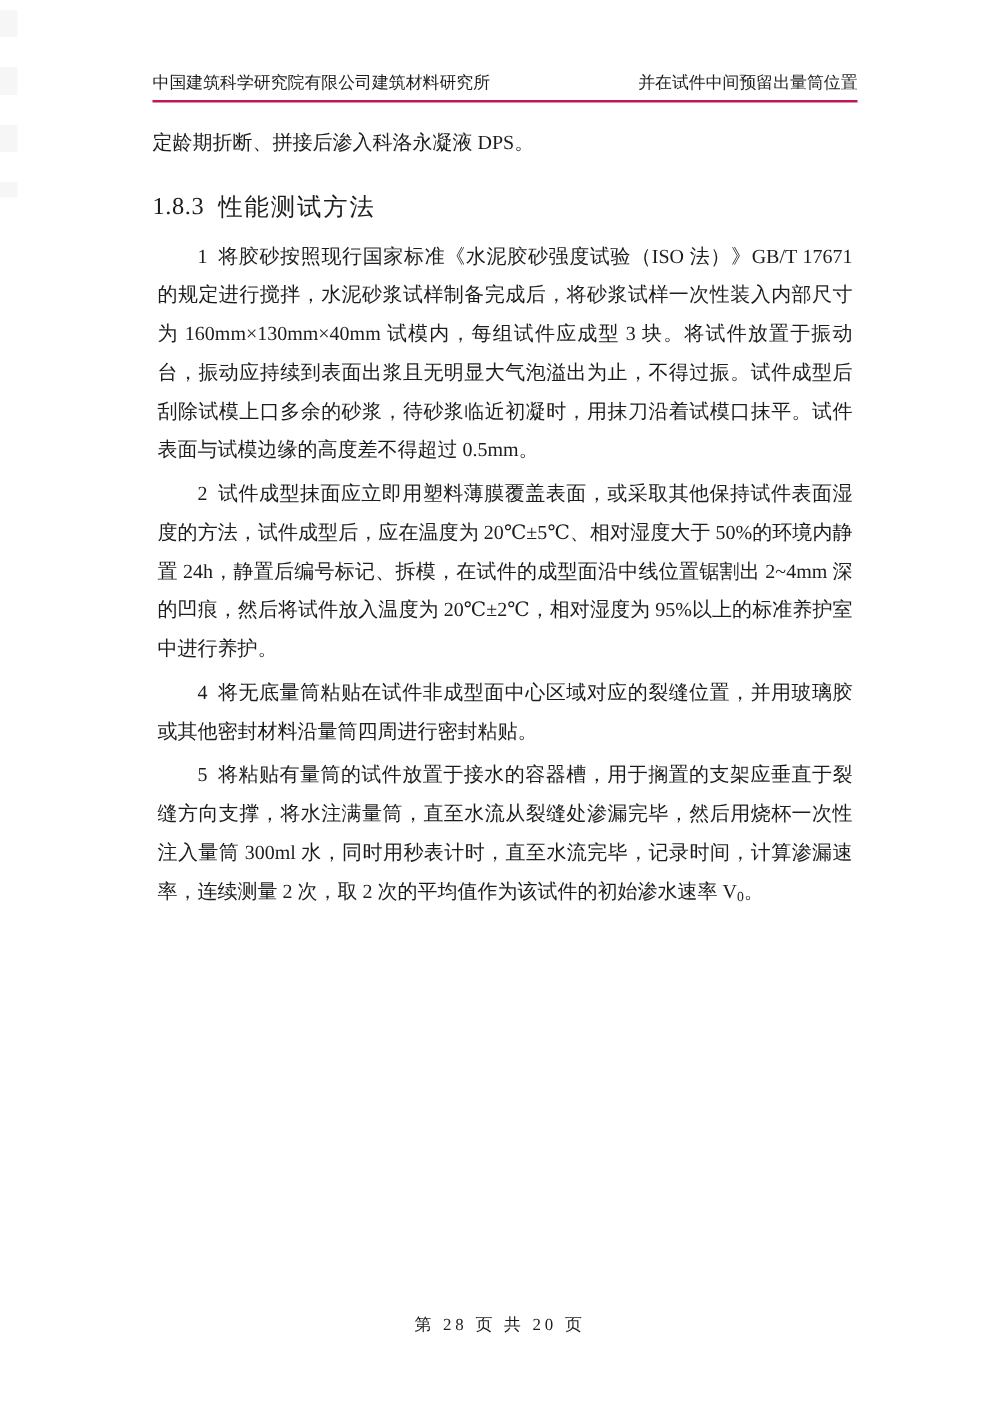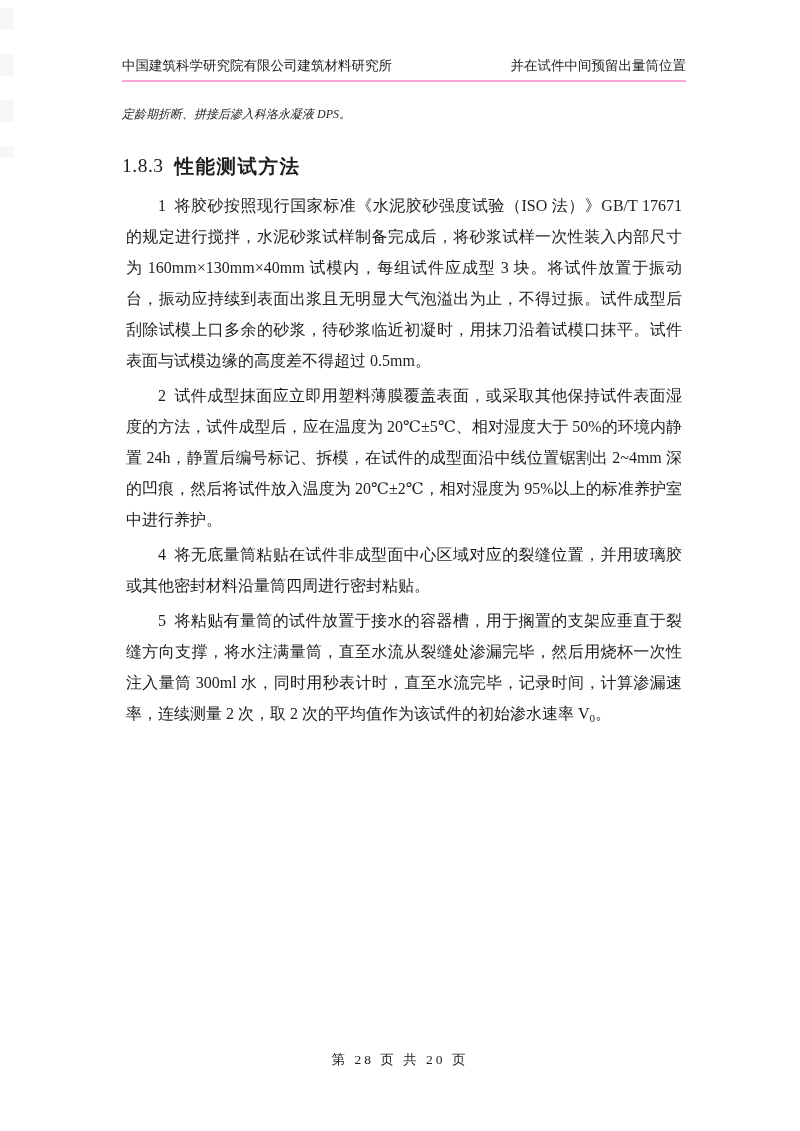--- a/index.html
+++ b/index.html
@@ -34,47 +34,46 @@
     left: 122px;
     top: 0;
     width: 564px;
   }
   .header-row {
     display: flex;
     justify-content: space-between;
     align-items: flex-end;
     padding-top: 57px;
     padding-bottom: 5px;
-    border-bottom: 2px solid #f9a8d4;
+    border-bottom: 2px solid #be185d;
     font-size: 13.5px;
     line-height: 18px;
     white-space: nowrap;
   }
   .intro {
     margin: 17px 0 0 0;
-    font-size: 12px;
+    font-size: 16px;
     line-height: 31px;
-    font-style: italic;
   }
   .section-heading {
     margin: 23px 0 0 0;
     font-size: 19.5px;
     line-height: 26px;
     display: flex;
     align-items: center;
   }
   .section-number {
     font-family: "Liberation Serif", "DejaVu Serif", serif;
     font-weight: 400;
     margin-right: 11px;
     letter-spacing: 0.5px;
   }
   .section-title {
     font-family: "Liberation Sans", "DejaVu Sans", sans-serif;
-    font-weight: 700;
+    font-weight: 400;
     letter-spacing: 1.5px;
   }
   .paragraphs {
     margin-top: 11px;
   }
   .body-para {
     margin: 4px;
     font-size: 16px;
     line-height: 31px;
     text-align: justify;

